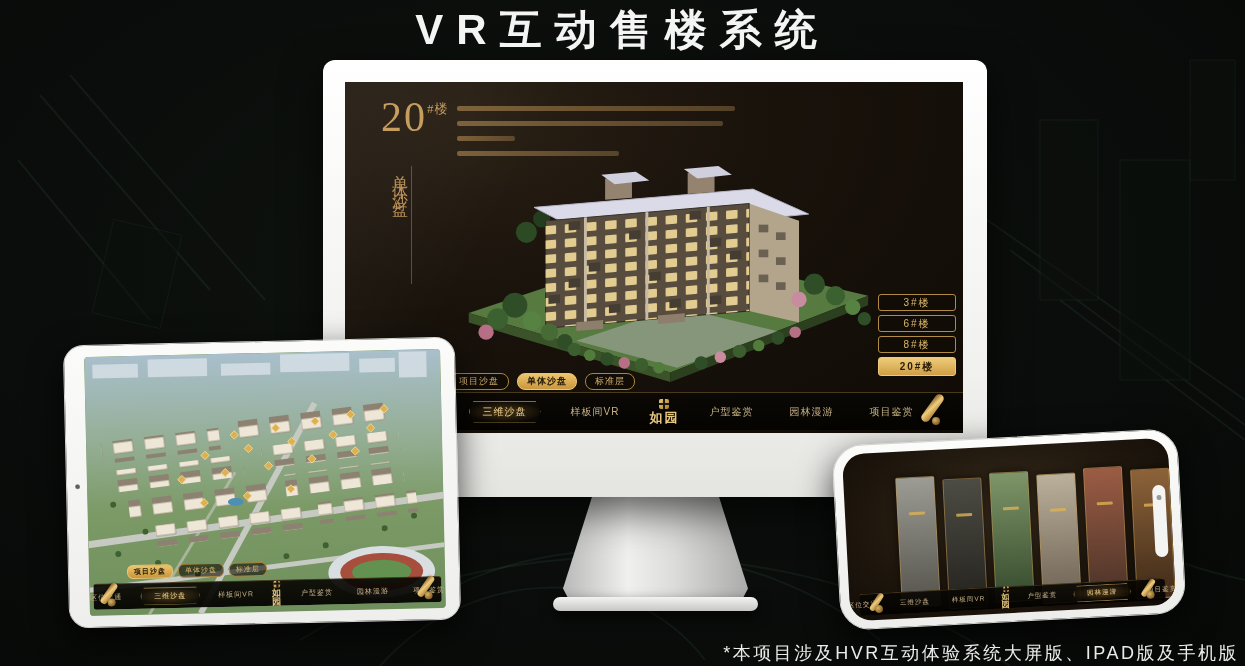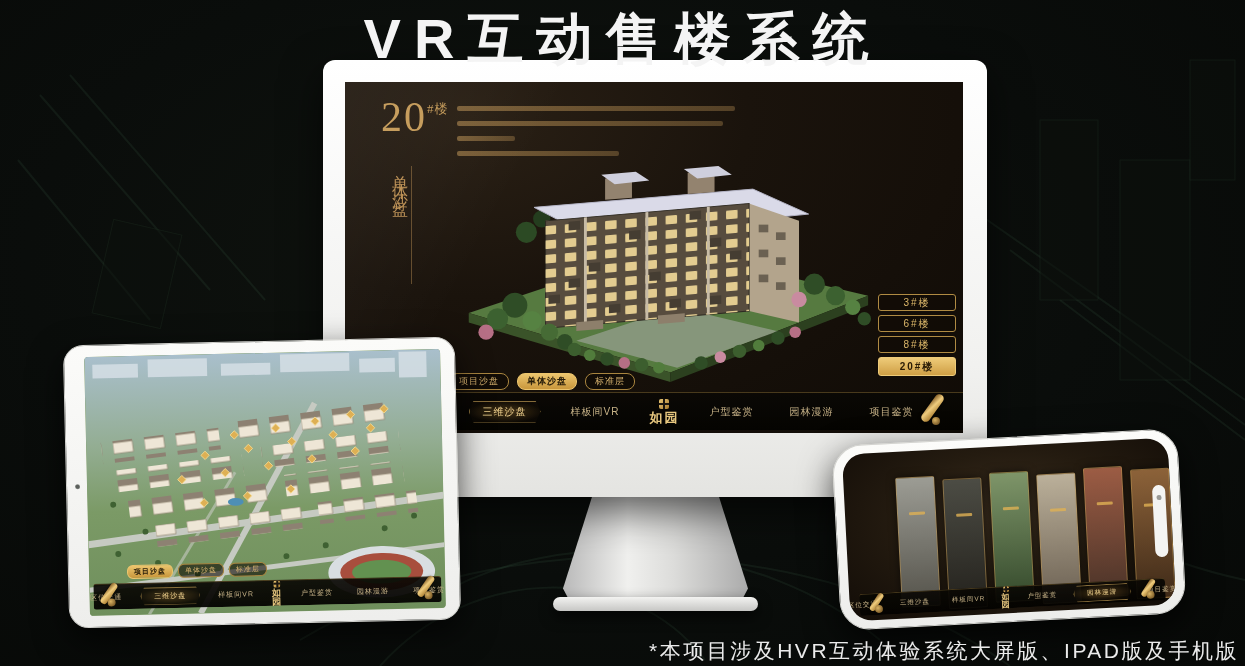--- a/index.html
+++ b/index.html
@@ -3,25 +3,25 @@
 <meta charset="utf-8">
 <style>
   html,body{margin:0;padding:0;background:#000;}
   #canvas{position:relative;width:1245px;height:666px;overflow:hidden;
     background:radial-gradient(ellipse at 45% 40%, #10140f 0%, #0a0d0b 55%, #070907 100%);
     font-family:"Liberation Sans", sans-serif;}
   
   .bg-decor{position:absolute;inset:0;z-index:0;}
   
   .page-title{position:absolute;top:2px;left:0;right:0;z-index:5;text-align:center;
-    color:#f4f4f4;font-size:56px;font-weight:bold;letter-spacing:13px;
+    color:#f4f4f4;font-size:42px;font-weight:bold;letter-spacing:13px;
     font-family:"Liberation Sans", sans-serif;}
   
   .footnote{position:absolute;right:6px;bottom:1px;z-index:5;color:#ebebeb;
-    font-size:21px;letter-spacing:2.5px;}
+    font-size:18px;letter-spacing:2.5px;}
   
   .monitor{position:absolute;left:323px;top:60px;width:664px;height:437px;z-index:2;
     background:linear-gradient(180deg,#ffffff,#f1f1ef 70%,#e4e4e1);border-radius:12px;
     box-shadow:0 14px 40px rgba(0,0,0,.65);}
   .monitor-screen{position:absolute;left:22px;top:22px;width:618px;height:351px;overflow:hidden;
     background:radial-gradient(ellipse at 20% 10%, #2a2015 0%, #1a130c 40%, #100b06 100%);}
   .monitor-screen::after{content:"";position:absolute;inset:0;pointer-events:none;
     background:linear-gradient(118deg, rgba(255,255,255,.05) 0%, transparent 28%);}
   .monitor-stand{position:absolute;left:563px;top:495px;width:185px;height:104px;z-index:1;
     background:linear-gradient(90deg,#b9b9b9,#f0f0ee 35%,#dcdcda 60%,#ababab);

